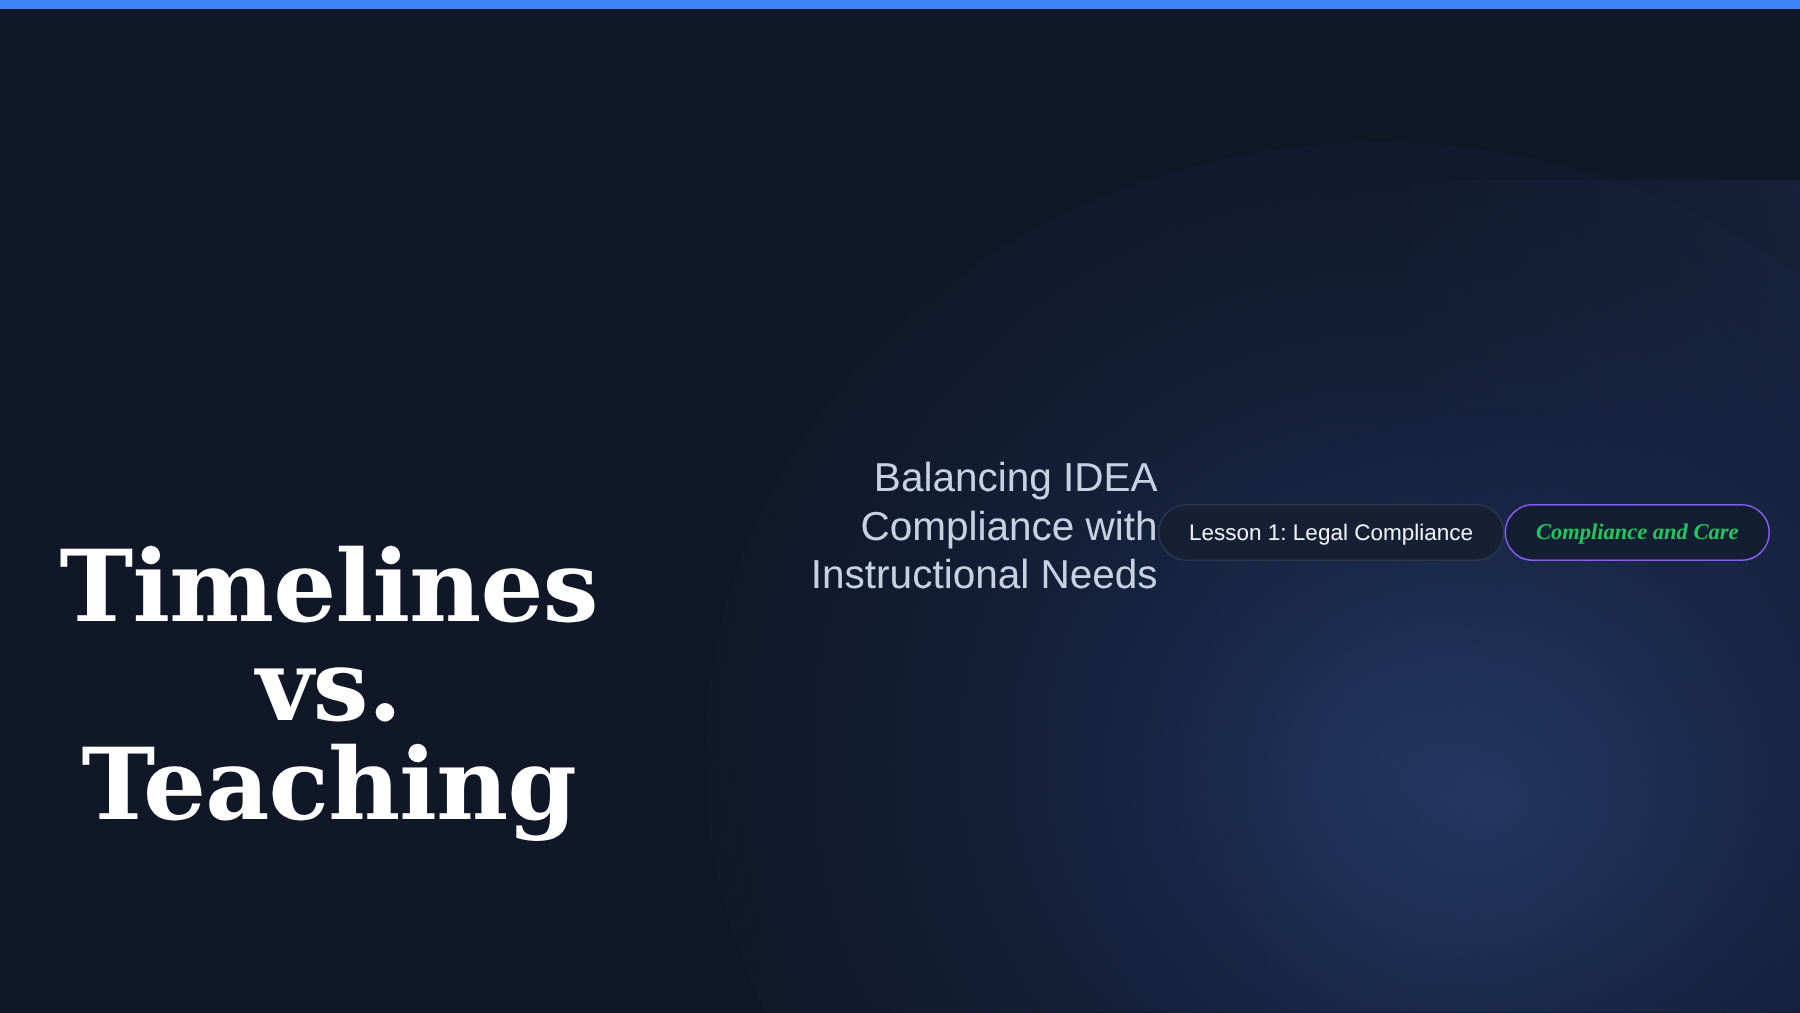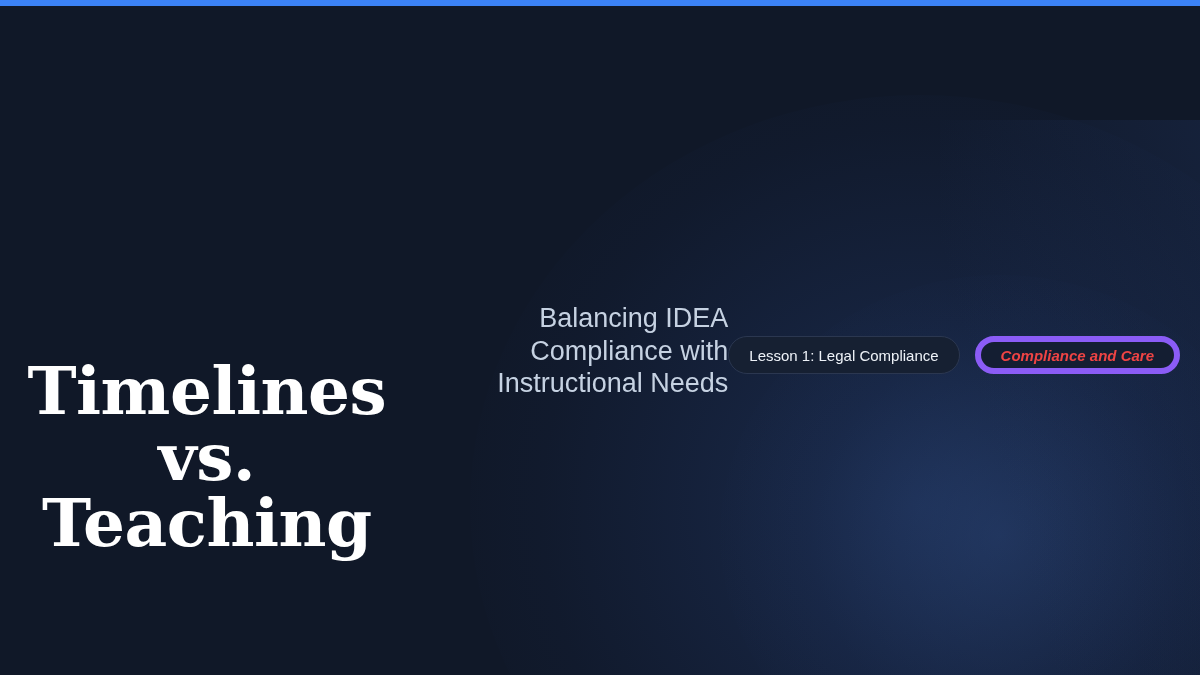--- a/index.html
+++ b/index.html
@@ -106,21 +106,20 @@
     line-height: 1.2;
     color: #c6d2e2;
     text-align: right;
   }
 
   .badge-row {
     display: flex;
     flex-direction: row;
     align-items: center;
     justify-content: center;
-    gap: 15px;
     margin-top: 35px;
     text-align: center;
   }
 
   .badge {
     box-sizing: border-box;
     height: 38px;
     display: inline-flex;
     align-items: center;
     justify-content: center;
@@ -132,24 +131,25 @@
 
   .badge-lesson {
     background: #162032;
     border: 1px solid #2b3750;
     color: #eef2f8;
     font-weight: 400;
   }
 
   .badge-topic {
     background: #141e32;
-    border: 6px solid #8b5cf6;
-    color: #ef4444;
+    border: 1px solid #8b5cf6;
+    color: #22c55e;
     font-weight: bold;
     font-style: italic;
+    font-family: Liberation Serif, serif;
   }
 </style>
 </head>
 <body>
 
 <div class="slide">
 
   <div class="glow-primary"></div>
   <div class="glow-secondary"></div>
   <div class="glow-edge"></div>

